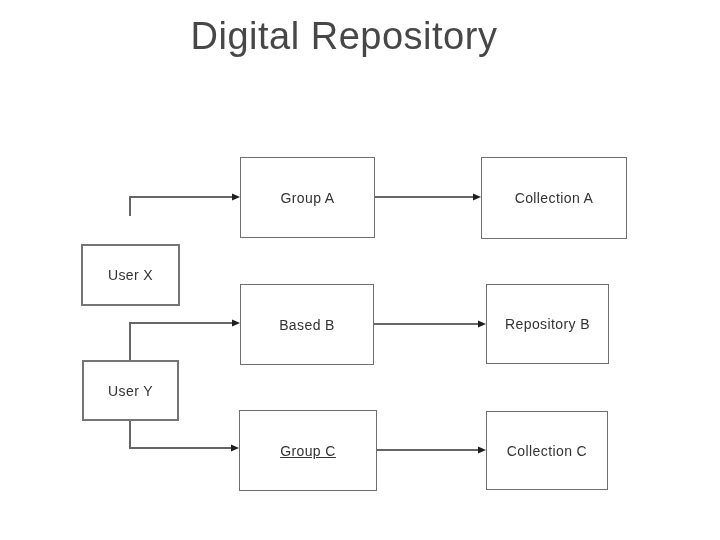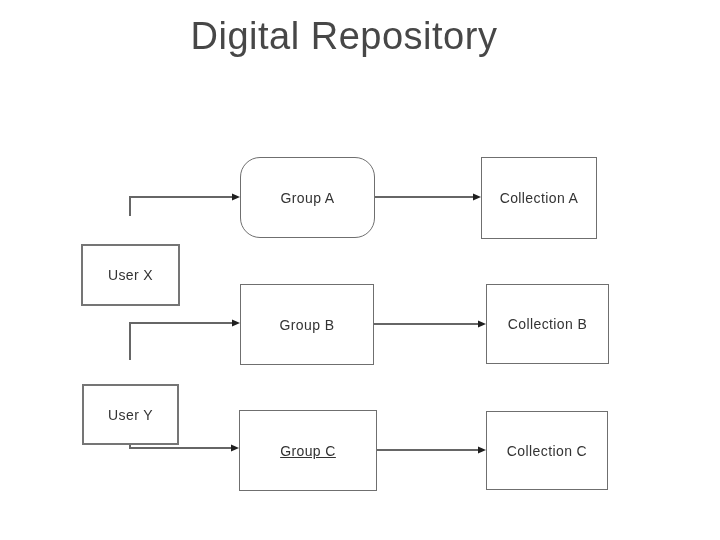--- a/index.html
+++ b/index.html
@@ -86,36 +86,36 @@
         <polygon points="486,324 478,320.5 478,327.5" class="edge-arrow"></polygon>
         <polyline points="130,421 130,448 232,448" class="edge-line"></polyline>
         <polygon points="239,448 231,444.5 231,451.5" class="edge-arrow"></polygon>
         <polyline points="377,450 479,450" class="edge-line"></polyline>
         <polygon points="486,450 478,446.5 478,453.5" class="edge-arrow"></polygon>
       </svg>
     <div>
         <div class="node node-user" style="left: 81px; top: 216px; width: 99px; height: 62px; margin-top: 28px;">
           <span>User X</span>
         </div>
-        <div class="node node-user" style="left: 82px; top: 360px; width: 97px; height: 61px; margin-top: 24px;">
+        <div class="node node-user" style="left: 82px; top: 360px; width: 97px; height: 61px;">
           <span>User Y</span>
         </div>
-        <div class="node node-group" style="left: 240px; top: 157px; width: 135px; height: 81px; border-radius: 20px;">
+        <div class="node node-group" style="left: 240px; top: 157px; width: 135px; height: 81px;">
           <span>Group A</span>
         </div>
         <div class="node node-group" style="left: 240px; top: 284px; width: 134px; height: 81px;">
-          <span>Group B</span>
+          <span>Based B</span>
         </div>
         <div class="node node-group" style="left: 239px; top: 410px; width: 138px; height: 81px; text-decoration: underline;">
           <span>Group C</span>
         </div>
-        <div class="node node-collection" style="left: 481px; top: 157px; width: 116px; height: 82px;">
+        <div class="node node-collection" style="left: 481px; top: 157px; width: 146px; height: 82px;">
           <span>Collection A</span>
         </div>
         <div class="node node-collection" style="left: 486px; top: 284px; width: 123px; height: 80px;">
-          <span>Collection B</span>
+          <span>Repository B</span>
         </div>
         <div class="node node-collection" style="left: 486px; top: 411px; width: 122px; height: 79px;">
           <span>Collection C</span>
         </div>
       </div>
   </div>
 </div>
 
 </body></html>

